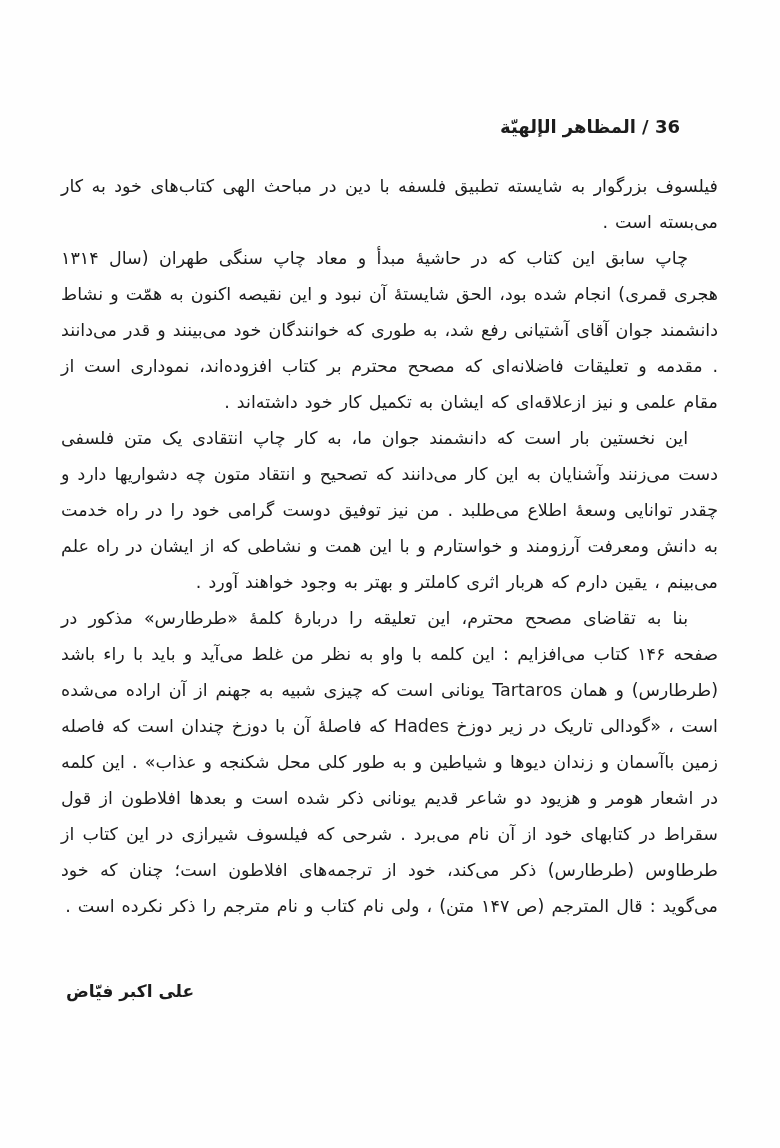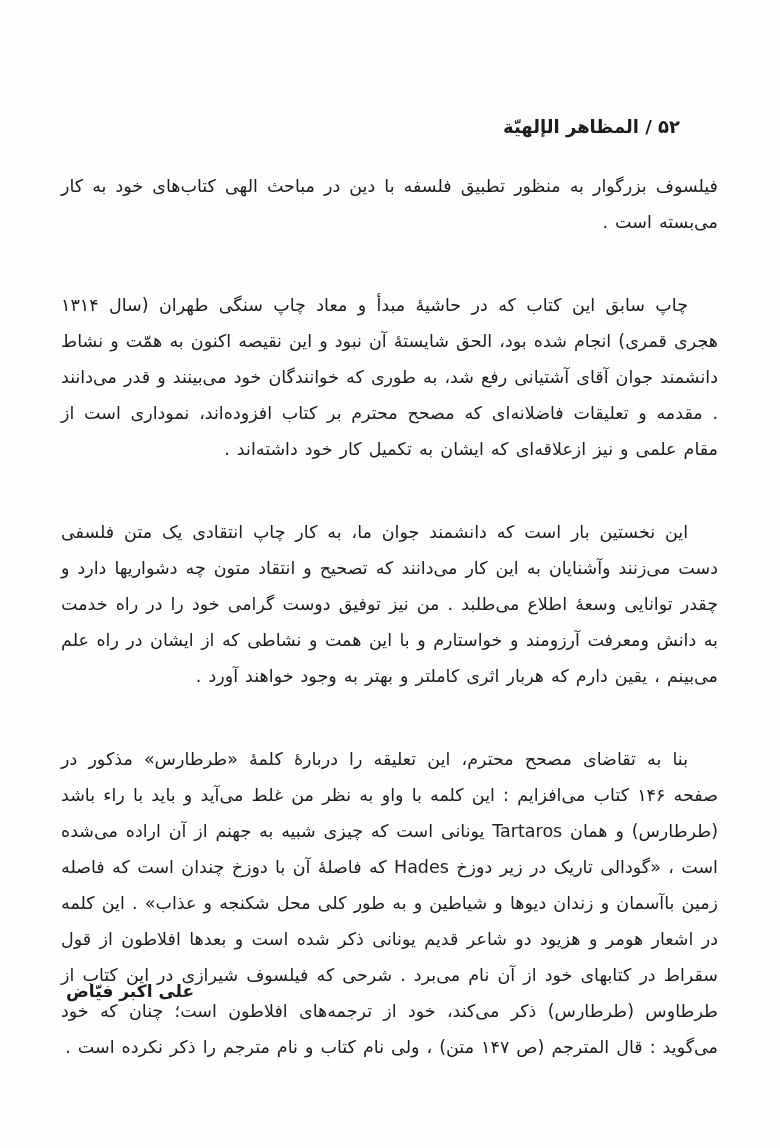--- a/index.html
+++ b/index.html
@@ -35,40 +35,39 @@
     line-height: 36px;
     text-align: justify;
     text-justify: inter-word;
     word-spacing: 1.5px;
   }
   .body-text p {
     margin: 0;
   }
   .body-text p.indented {
     text-indent: 30px; 
-    margin-top: 47px;
   }
   .signature {
     position: absolute;
     top: 981px;
     left: 66px;
     font-size: 17px;
     font-weight: bold;
     white-space: nowrap;
   }
 </style>
 </head>
 <body>
 
 <div class="page">
 
-  <div class="running-header">۵۲ / المظاهر الإلهيّة</div>
+  <div class="running-header">36 / المظاهر الإلهيّة</div>
 
   <div class="body-text">
-    <p>فیلسوف بزرگوار به منظور تطبیق فلسفه با دین در مباحث الهی کتاب‌های خود به کار می‌بسته است .</p>
+    <p>فیلسوف بزرگوار به شایسته تطبیق فلسفه با دین در مباحث الهی کتاب‌های خود به کار می‌بسته است .</p>
     <p class="indented">چاپ سابق این کتاب که در حاشیهٔ مبدأ و معاد چاپ سنگی طهران (سال ۱۳۱۴ هجری قمری) انجام شده بود، الحق شایستهٔ آن نبود و این نقیصه اکنون به همّت و نشاط دانشمند جوان آقای آشتیانی رفع شد، به طوری که خوانندگان خود می‌بینند و قدر می‌دانند . مقدمه و تعلیقات فاضلانه‌ای که مصحح محترم بر کتاب افزوده‌اند، نموداری است از مقام علمی و نیز ازعلاقه‌ای که ایشان به تکمیل کار خود داشته‌اند .</p>
     <p class="indented">این نخستین بار است که دانشمند جوان ما، به کار چاپ انتقادی یک متن فلسفی دست می‌زنند وآشنایان به این کار می‌دانند که تصحیح و انتقاد متون چه دشواریها دارد و چقدر توانایی وسعهٔ اطلاع می‌طلبد . من نیز توفیق دوست گرامی خود را در راه خدمت به دانش ومعرفت آرزومند و خواستارم و با این همت و نشاطی که از ایشان در راه علم می‌بینم ، یقین دارم که هربار اثری کاملتر و بهتر به وجود خواهند آورد .</p>
     <p class="indented">بنا به تقاضای مصحح محترم، این تعلیقه را دربارهٔ کلمهٔ «طرطارس» مذکور در صفحه ۱۴۶ کتاب می‌افزایم : این کلمه با واو به نظر من غلط می‌آید و باید با راء باشد (طرطارس) و همان Tartaros یونانی است که چیزی شبیه به جهنم از آن اراده می‌شده است ، «گودالی تاریک در زیر دوزخ Hades که فاصلهٔ آن با دوزخ چندان است که فاصله زمین باآسمان و زندان دیوها و شیاطین و به طور کلی محل شکنجه و عذاب» . این کلمه در اشعار هومر و هزیود دو شاعر قدیم یونانی ذکر شده است و بعدها افلاطون از قول سقراط در کتابهای خود از آن نام می‌برد . شرحی که فیلسوف شیرازی در این کتاب از طرطاوس (طرطارس) ذکر می‌کند، خود از ترجمه‌های افلاطون است؛ چنان که خود می‌گوید : قال المترجم (ص ۱۴۷ متن) ، ولی نام کتاب و نام مترجم را ذکر نکرده است .</p>
   </div>
 
   <div class="signature">علی اکبر فیّاض</div>
 
 </div>
 
 </body></html>

